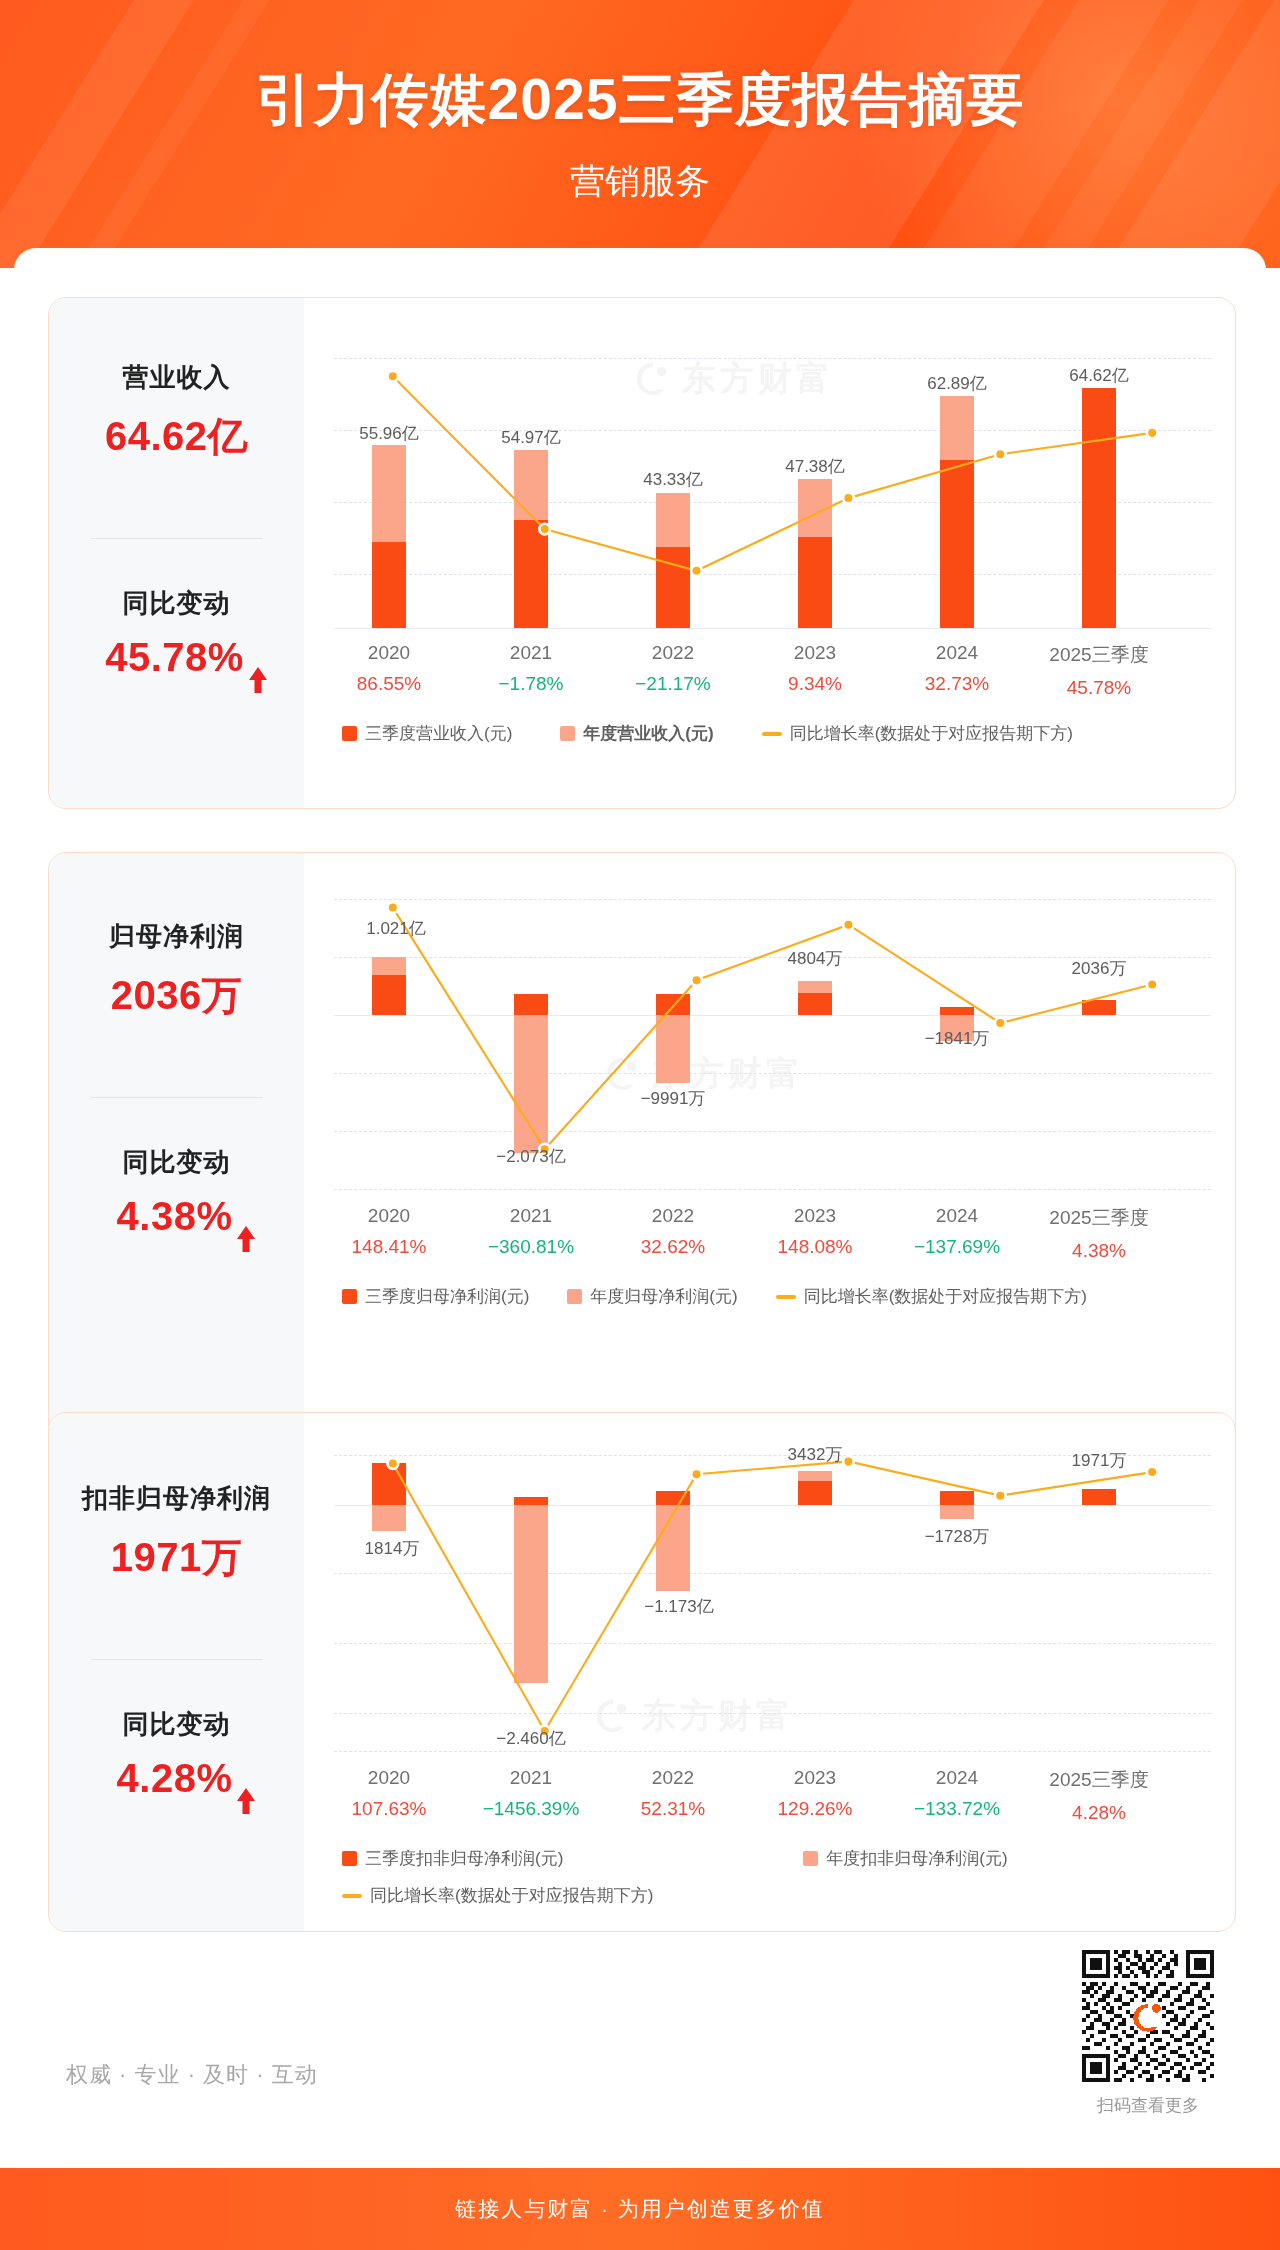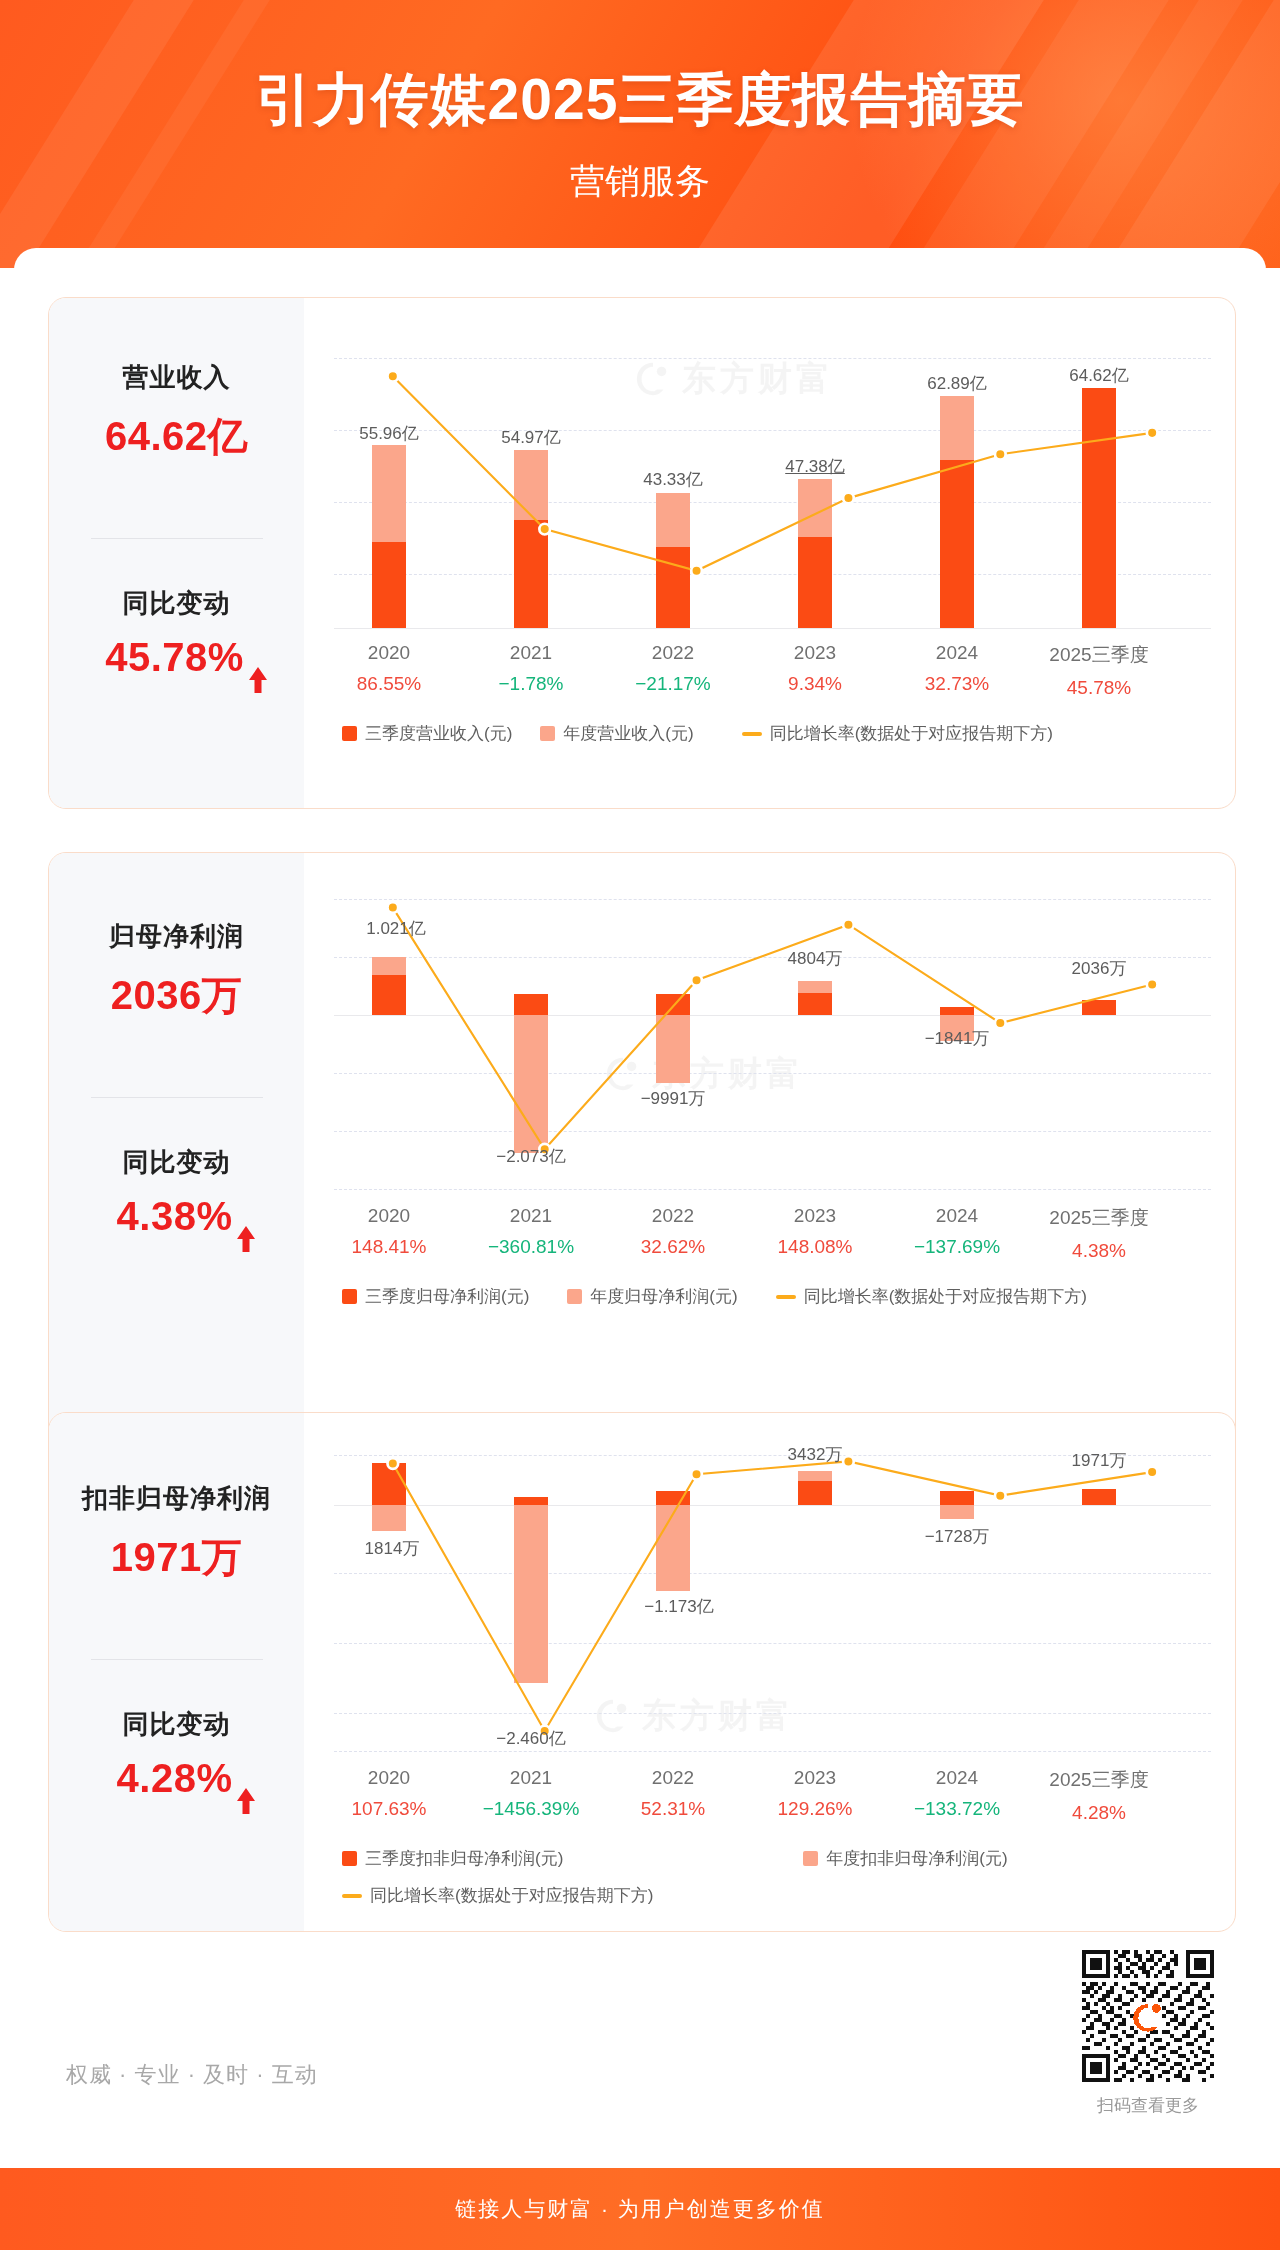--- a/index.html
+++ b/index.html
@@ -380,21 +380,21 @@
           <circle cx="339" cy="199" r="5" fill="#fcab1b" stroke="#ffffff" stroke-width="2.5"></circle>
           <circle cx="481" cy="131" r="5" fill="#fcab1b" stroke="#ffffff" stroke-width="2.5"></circle>
           <circle cx="623" cy="90" r="5" fill="#fcab1b" stroke="#ffffff" stroke-width="2.5"></circle>
           <circle cx="765" cy="70" r="5" fill="#fcab1b" stroke="#ffffff" stroke-width="2.5"></circle>
         </svg>
 
         <div class="labels-layer">
           <div class="pt-label" style="left:55px;  top:64px;">55.96亿</div>
           <div class="pt-label" style="left:197px; top:68px;">54.97亿</div>
           <div class="pt-label" style="left:339px; top:110px;">43.33亿</div>
-          <div class="pt-label" style="left:481px; top:97px;text-decoration:underline;">47.38亿</div>
+          <div class="pt-label" style="left:481px; top:97px;">47.38亿</div>
           <div class="pt-label" style="left:623px; top:14px;">62.89亿</div>
           <div class="pt-label" style="left:765px; top:6px;">64.62亿</div>
         </div>
       </div>
 
       <div class="axis" style="top:344px;">
         <div class="axis-col" style="left:55px;">
           <div class="axis-year">2020</div>
           <div class="axis-pct pct-up">86.55%</div>
         </div>
@@ -418,21 +418,21 @@
           <div class="axis-year">2025三季度</div>
           <div class="axis-pct pct-up">45.78%</div>
         </div>
       </div>
 
       <div class="legend" style="top:424px;">
         <div class="legend-item" style="margin-left:8px;">
           <span class="legend-swatch" style="background:#fb4b14;"></span>
           <span>三季度营业收入(元)</span>
         </div>
-        <div class="legend-item" style="margin-left:28px;">
+        <div class="legend-item" style="margin-left:48px;font-weight:bold;">
           <span class="legend-swatch" style="background:#fba68b;"></span>
           <span>年度营业收入(元)</span>
         </div>
         <div class="legend-item" style="margin-left:48px;">
           <span class="legend-line"></span>
           <span>同比增长率(数据处于对应报告期下方)</span>
         </div>
       </div>
     </div>
   </div>

